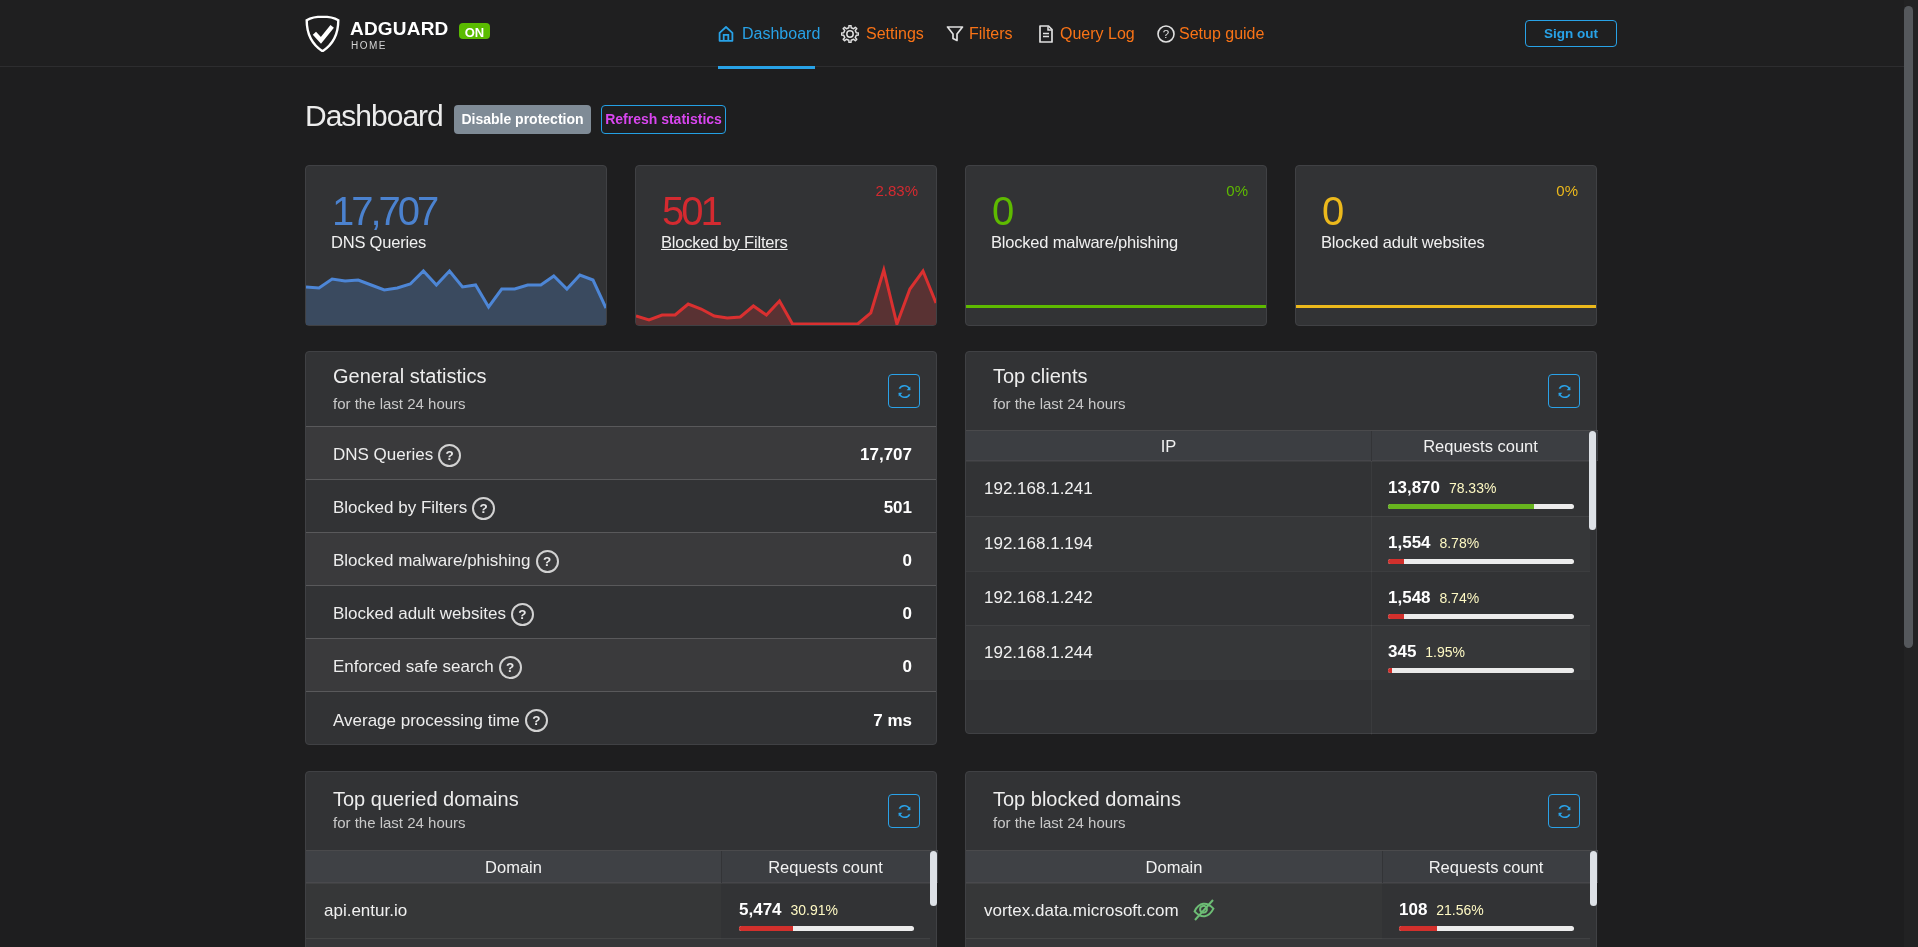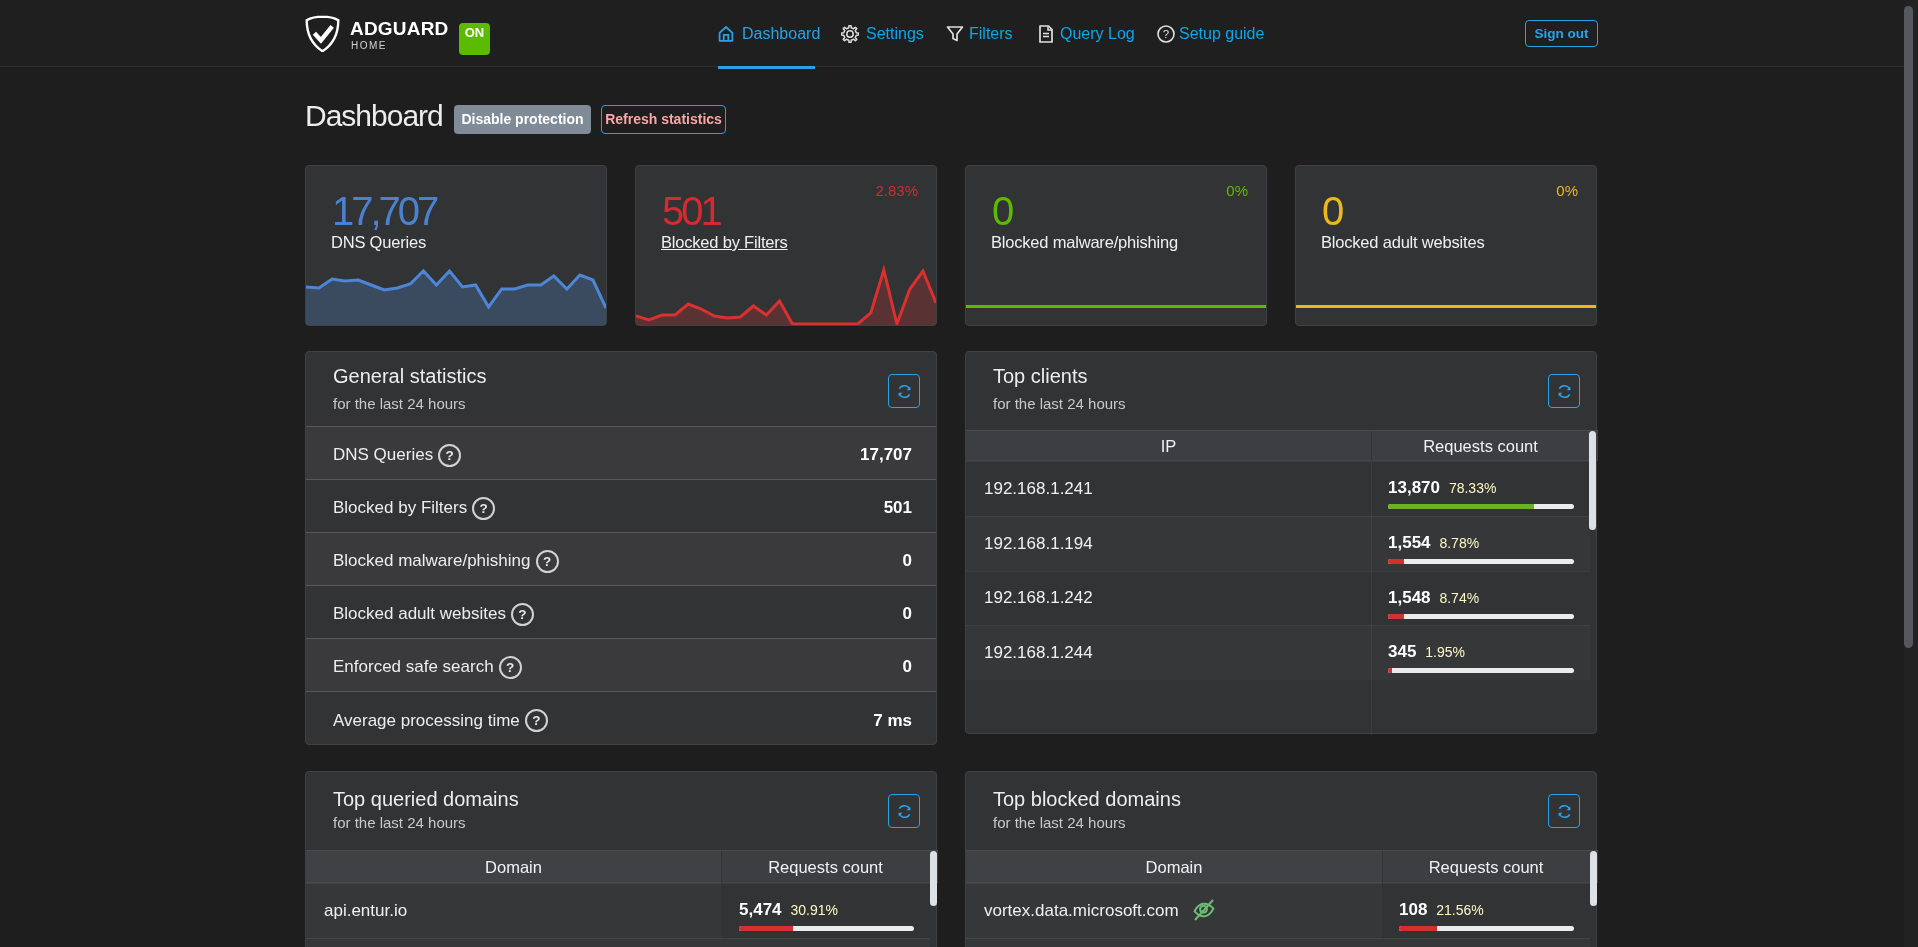--- a/index.html
+++ b/index.html
@@ -1,21 +1,21 @@
 <!DOCTYPE html>
 <html><head>
 <meta charset="utf-8">
 <style>
   * { margin:0; padding:0; box-sizing:border-box; }
   html,body { width:1918px; height:947px; overflow:hidden; }
   body { background:#1e1e1f; font-family:"Liberation Sans", sans-serif; position:relative; }
   .abs { position:absolute; }
   
   #header { position:absolute; left:0; top:0; width:1904px; height:67px; background:#1f1f20; border-bottom:1px solid #2d2d2f; }
-  .navtext { font-size:16px; color:#0ea5e9; }
+  .navtext { font-size:16px; color:#f97316; }
   .navblue { color:#28a2e7; }
   
   .card { position:absolute; background:#323335; border:1px solid #404144; border-radius:4px; }
   .cardnum { font-size:40px; letter-spacing:-3px; line-height:40px; }
   .cardlabel { font-size:16.5px; letter-spacing:-0.2px; color:#f0f0f0; }
   .cardpct { position:absolute; top:17px; right:18px; font-size:15px; line-height:15px; }
   .ctitle { position:absolute; left:27px; top:13px; font-size:20px; color:#ededed; }
   .csub { position:absolute; left:27px; top:43px; font-size:15px; color:#c9c9c9; }
   .refbtn { position:absolute; width:32px; height:34px; border:1px solid #2aa2e8; border-radius:4px; right:16px; top:22px; display:flex; align-items:center; justify-content:center; }
   .qm { display:inline-block; width:23px; height:23px; border:2px solid #d2d2d2; border-radius:50%; color:#e8e8e8; font-size:13.5px; font-weight:bold; line-height:19px; text-align:center; vertical-align:middle; margin-left:5px; }
@@ -35,21 +35,21 @@
 </head>
 <body>
 <div id="header">
 
   <svg class="abs" style="left:304px;top:15px" width="37" height="37" viewBox="0 0 37 37">
     <path d="M18.5 1.6 C12.6 1.6 6.6 2.9 2.7 5.2 C2.7 17.8 6.3 28.2 18.5 36.2 C30.7 28.2 34.3 17.8 34.3 5.2 C30.4 2.9 24.4 1.6 18.5 1.6 Z" fill="none" stroke="#fff" stroke-width="2.4"></path>
     <path d="M10.4 18.2 L16.9 25.3 L28.2 11.4" fill="none" stroke="#fff" stroke-width="4.4" stroke-linecap="butt" stroke-linejoin="miter"></path>
   </svg>
   <div class="abs" style="left:350px;top:19px;font-size:19px;line-height:19px;font-weight:bold;color:#fff;letter-spacing:0.2px;">ADGUARD</div>
   <div class="abs" style="left:351px;top:41px;font-size:10px;line-height:10px;color:#d4d4d4;letter-spacing:1.5px;">HOME</div>
-  <div class="abs" style="left:459px;top:23px;width:31px;height:32px;background:#5abb00;border-radius:4px;color:#fff;font-size:13px;font-weight:bold;text-align:center;line-height:20px;">ON</div>
+  <div class="abs" style="left:459px;top:23px;width:31px;height:16px;background:#5abb00;border-radius:4px;color:#fff;font-size:13px;font-weight:bold;text-align:center;line-height:20px;">ON</div>
 
   <svg class="abs" style="left:717px;top:25px" width="18" height="18" viewBox="0 0 18 18">
     <path d="M2.6 7.8 L9 2 L15.4 7.8 L15.4 15.8 L2.6 15.8 Z" fill="none" stroke="#28a2e7" stroke-width="1.8" stroke-linejoin="round"></path>
     <path d="M6.7 15.8 L6.7 9.9 L11.3 9.9 L11.3 15.8" fill="none" stroke="#28a2e7" stroke-width="1.8"></path>
   </svg>
   <div class="abs navtext navblue" style="left:742px;top:25px;">Dashboard</div>
   <div class="abs" style="left:718px;top:66px;width:97px;height:2.5px;background:#28a2e7;"></div>
   <svg class="abs" style="left:841px;top:25px" width="18" height="18" viewBox="0 0 18 18">
     <path d="M15.29 7.83 L17.54 8.03 L17.54 9.97 L15.29 10.17 L14.27 12.62 L15.73 14.35 L14.35 15.73 L12.62 14.27 L10.17 15.29 L9.97 17.54 L8.03 17.54 L7.83 15.29 L5.38 14.27 L3.65 15.73 L2.27 14.35 L3.73 12.62 L2.71 10.17 L0.46 9.97 L0.46 8.03 L2.71 7.83 L3.73 5.38 L2.27 3.65 L3.65 2.27 L5.38 3.73 L7.83 2.71 L8.03 0.46 L9.97 0.46 L10.17 2.71 L12.62 3.73 L14.35 2.27 L15.73 3.65 L14.27 5.38 Z" fill="none" stroke="#e0e0e0" stroke-width="1.5" stroke-linejoin="round"></path>
       <circle cx="9" cy="9" r="3.2" fill="none" stroke="#e0e0e0" stroke-width="1.5"></circle>
@@ -65,26 +65,26 @@
     <line x1="6" y1="8.5" x2="12" y2="8.5" stroke="#e0e0e0" stroke-width="1.5"></line>
     <line x1="6" y1="11.5" x2="12" y2="11.5" stroke="#e0e0e0" stroke-width="1.5"></line>
   </svg>
   <div class="abs navtext" style="left:1060px;top:25px;">Query Log</div>
   <svg class="abs" style="left:1157px;top:25px" width="18" height="18" viewBox="0 0 18 18">
     <circle cx="9" cy="9" r="8" fill="none" stroke="#e0e0e0" stroke-width="1.6"></circle>
     <text x="9" y="13.2" font-size="11.5" fill="#e0e0e0" text-anchor="middle" font-family="Liberation Sans">?</text>
   </svg>
   <div class="abs navtext" style="left:1179px;top:25px;">Setup guide</div>
 
-  <div class="abs" style="left:1525px;top:20px;width:73px;height:27px;border:1px solid #28a2e7;border-radius:4px;color:#28a2e7;font-size:13.5px;font-weight:bold;text-align:center;line-height:25px;">Sign out</div>
+  <div class="abs" style="left:1525px;top:20px;width:92px;height:27px;border:1px solid #28a2e7;border-radius:4px;color:#28a2e7;font-size:13.5px;font-weight:bold;text-align:center;line-height:25px;">Sign out</div>
 </div>
 <div id="titlebar">
   <div class="abs" style="left:305px;top:99px;font-size:30px;letter-spacing:-1px;color:#ececec;">Dashboard</div>
   <div class="abs" style="left:454px;top:105px;width:137px;height:29px;background:#7f8b96;border-radius:4px;color:#fff;font-size:14px;white-space:nowrap;font-weight:bold;text-align:center;line-height:29px;">Disable protection</div>
-  <div class="abs" style="left:601px;top:105px;width:125px;height:29px;border:1px solid #24a0e4;border-radius:4px;color:#fca5a5;font-size:14px;white-space:nowrap;font-weight:bold;text-align:center;line-height:27px;">Refresh statistics</div>
+  <div class="abs" style="left:601px;top:105px;width:125px;height:29px;border:1px solid #24a0e4;border-radius:4px;color:#d946ef;font-size:14px;white-space:nowrap;font-weight:bold;text-align:center;line-height:27px;">Refresh statistics</div>
 </div>
 <div id="cards1">
 
   <div class="card" style="left:305px;top:165px;width:302px;height:161px;">
     <svg class="abs" style="left:0;bottom:0" width="300" height="159" viewBox="0 0 300 159">
       <polygon points="0.0,121 13.0,122 26.1,113 39.1,115 52.2,114 65.2,119 78.3,124 91.3,122 104.3,118 117.4,105 130.4,119 143.5,105 156.5,121 169.6,119 182.6,141 195.7,123 208.7,123 221.7,119 234.8,119 247.8,110 260.9,123 273.9,109 287.0,114 300.0,142 300,159 0,159" fill="#3a4a5f"></polygon>
       <polyline points="0.0,121 13.0,122 26.1,113 39.1,115 52.2,114 65.2,119 78.3,124 91.3,122 104.3,118 117.4,105 130.4,119 143.5,105 156.5,121 169.6,119 182.6,141 195.7,123 208.7,123 221.7,119 234.8,119 247.8,110 260.9,123 273.9,109 287.0,114 300.0,142" fill="none" stroke="#4d86d6" stroke-width="3"></polyline>
     </svg>
     <div class="abs cardnum" style="left:26px;top:25px;color:#4b82cf;">17,707</div>
     <div class="abs cardlabel" style="left:25px;top:67px;">DNS Queries</div>

